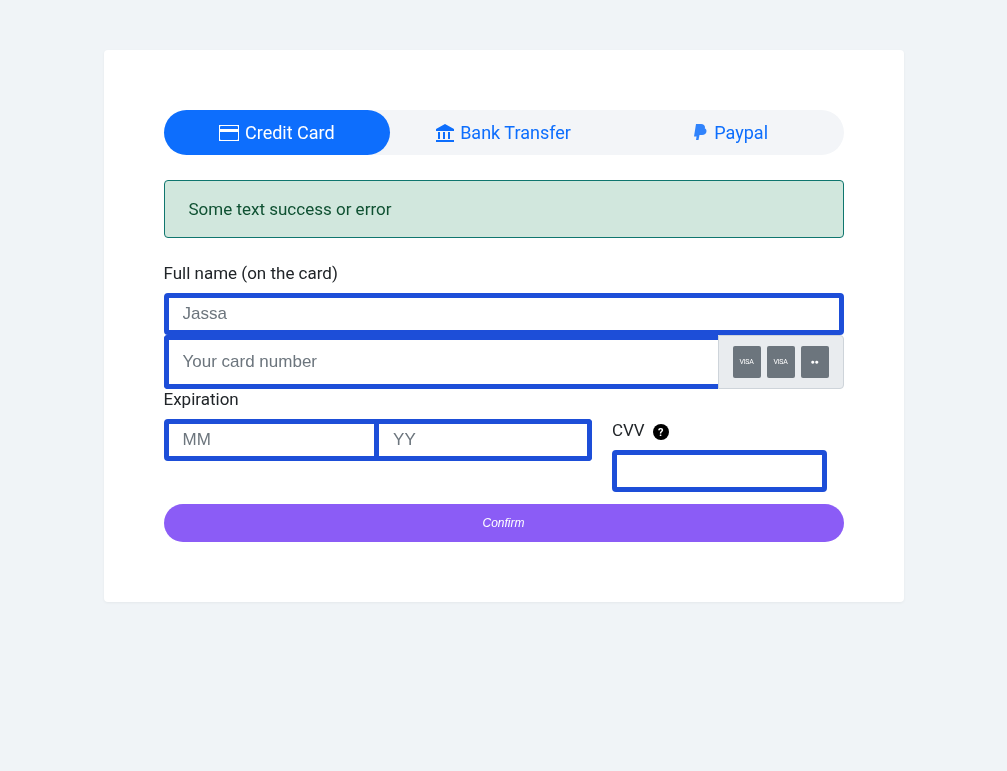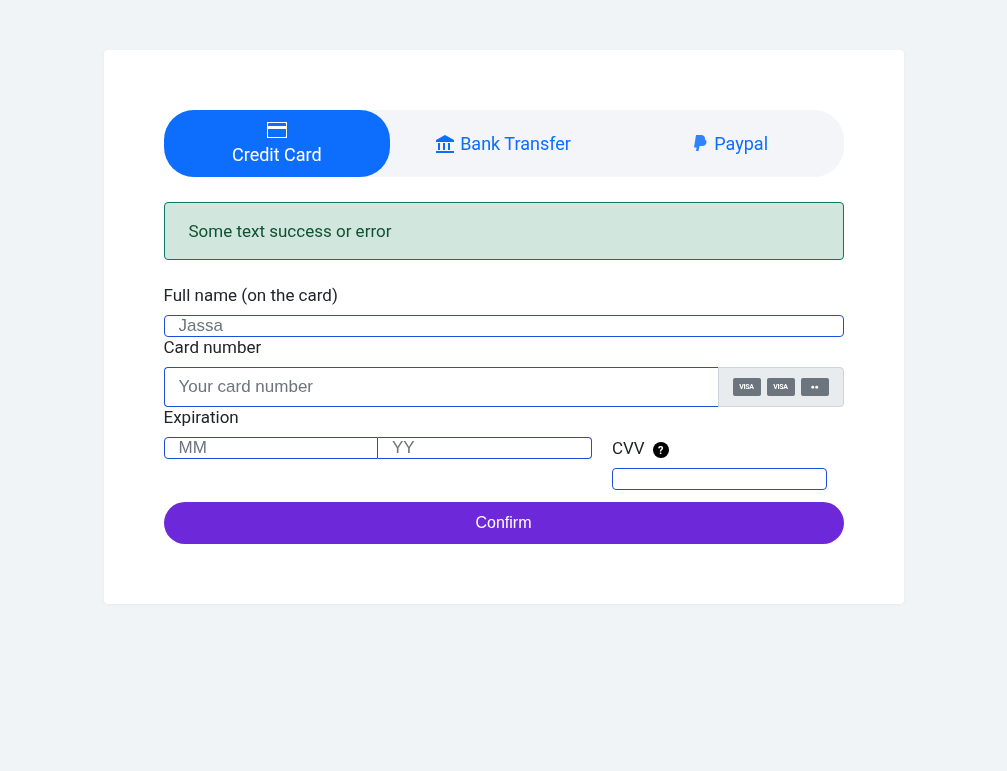--- a/index.html
+++ b/index.html
@@ -35,21 +35,20 @@
       cursor: pointer;
       color: #0d6efd;
       display: flex;
       align-items: center;
       justify-content: center;
       gap: 6px;
     }
     .tab.active {
       background-color: #0d6efd;
       color: #ffffff;
-      flex-direction: column;
     }
     .tab .icon {
       display: inline-flex;
       align-items: center;
     }
     .alert {
       background-color: #d1e7dd;
       color: #0f5132;
       padding: 18px 24px;
       border-radius: 4px;
@@ -60,23 +59,23 @@
     .form-group {
     }
     .form-label {
       display: block;
       font-size: 17px;
       color: #212529;
       margin-bottom: 10px;
     }
     .form-control {
       width: 100%;
-      padding: 0 14px;
+      padding: 6px 14px;
       font-size: 17px;
-      border: 1px solid #1d4ed8;
+      border: 5px solid #1d4ed8;
       border-radius: 4px;
       color: #4c1d95;
       background-color: #fff;
     }
     .form-control::placeholder {
       color: #6c757d;
     }
     .input-group {
       display: flex;
     }
@@ -91,29 +90,29 @@
       border: 1px solid #ced4da;
       border-top-right-radius: 4px;
       border-bottom-right-radius: 4px;
       padding: 10px 14px;
       display: flex;
       align-items: center;
       gap: 6px;
     }
     .card-brand {
       width: 28px;
-      height: 18px;
+      height: 32px;
       background-color: #6c757d;
       border-radius: 2px;
       display: inline-flex;
       align-items: center;
       justify-content: center;
       color: #fff;
       font-size: 7px;
-      font-weight: bold;
+      font-weight: normal;
       letter-spacing: -0.3px;
     }
     .row {
       display: flex;
       gap: 20px;
     }
     .col-8 {
       flex: 0 0 63%;
     }
     .col-4 {
@@ -142,28 +141,29 @@
       color: #fff;
       font-size: 11px;
       font-weight: bold;
       align-items: center;
       justify-content: center;
       margin-left: 4px;
       vertical-align: text-bottom;
     }
     .btn-primary {
       width: 100%;
-      background-color: #6d28d9;
+      background-color: #8b5cf6;
       color: #fff;
       border: none;
       padding: 12px;
-      font-size: 16px;
+      font-size: 12px;
       border-radius: 30px;
       cursor: pointer;
       margin-top: 12px;
+      font-style: italic;
     }
   </style>
 </head>
 <body>
 
 <div class="card">
 
   <div class="tabs">
     <div class="tab active">
       <span class="icon">
@@ -195,21 +195,20 @@
   <div class="alert">
     <span>Some text success or error</span>
   </div>
 
   <div class="form-group">
     <label class="form-label">Full name (on the card)</label>
     <input type="text" class="form-control" placeholder="Jassa" style="">
   </div>
 
   <div class="form-group">
-    <label class="form-label">Card number</label>
     <div class="input-group">
       <input type="text" class="form-control" placeholder="Your card number" style="">
       <div class="input-group-addon">
         <span class="card-brand">VISA</span>
         <span class="card-brand">VISA</span>
         <span class="card-brand">●●</span>
       </div>
     </div>
   </div>
 

